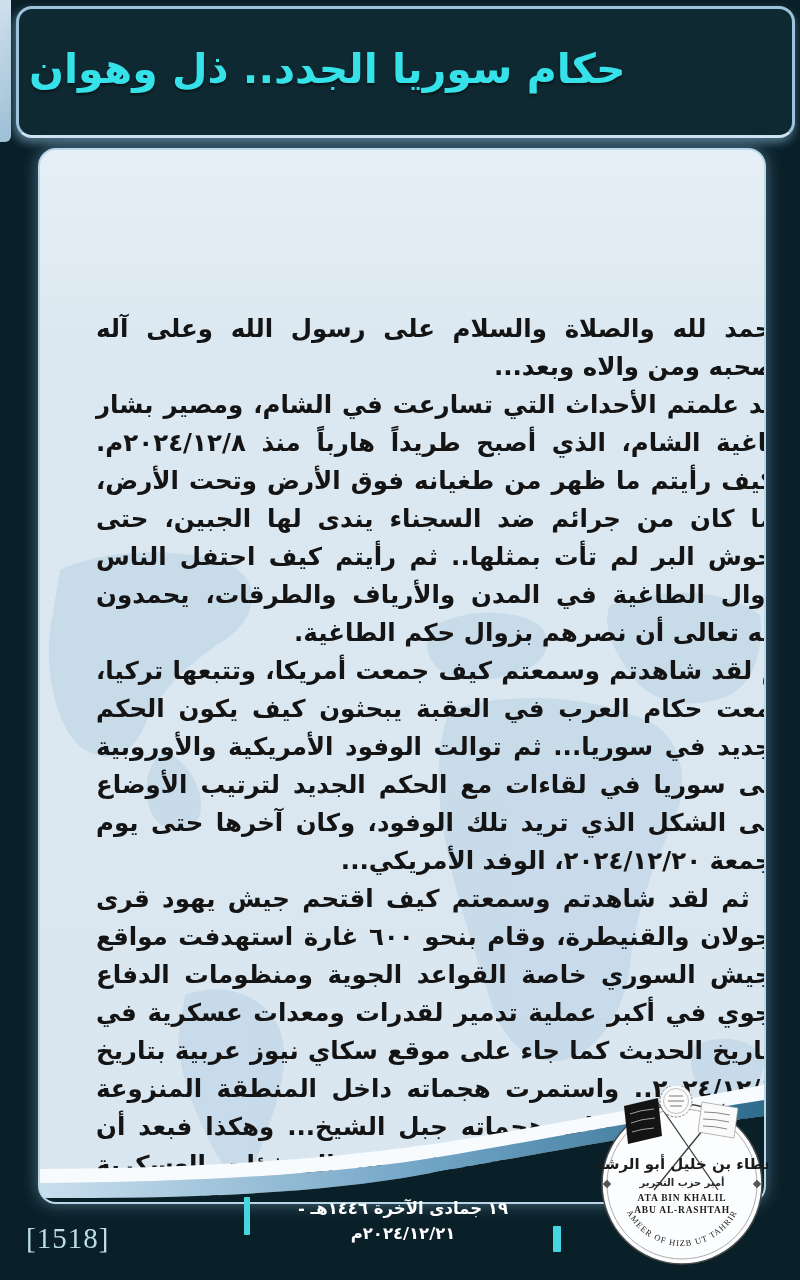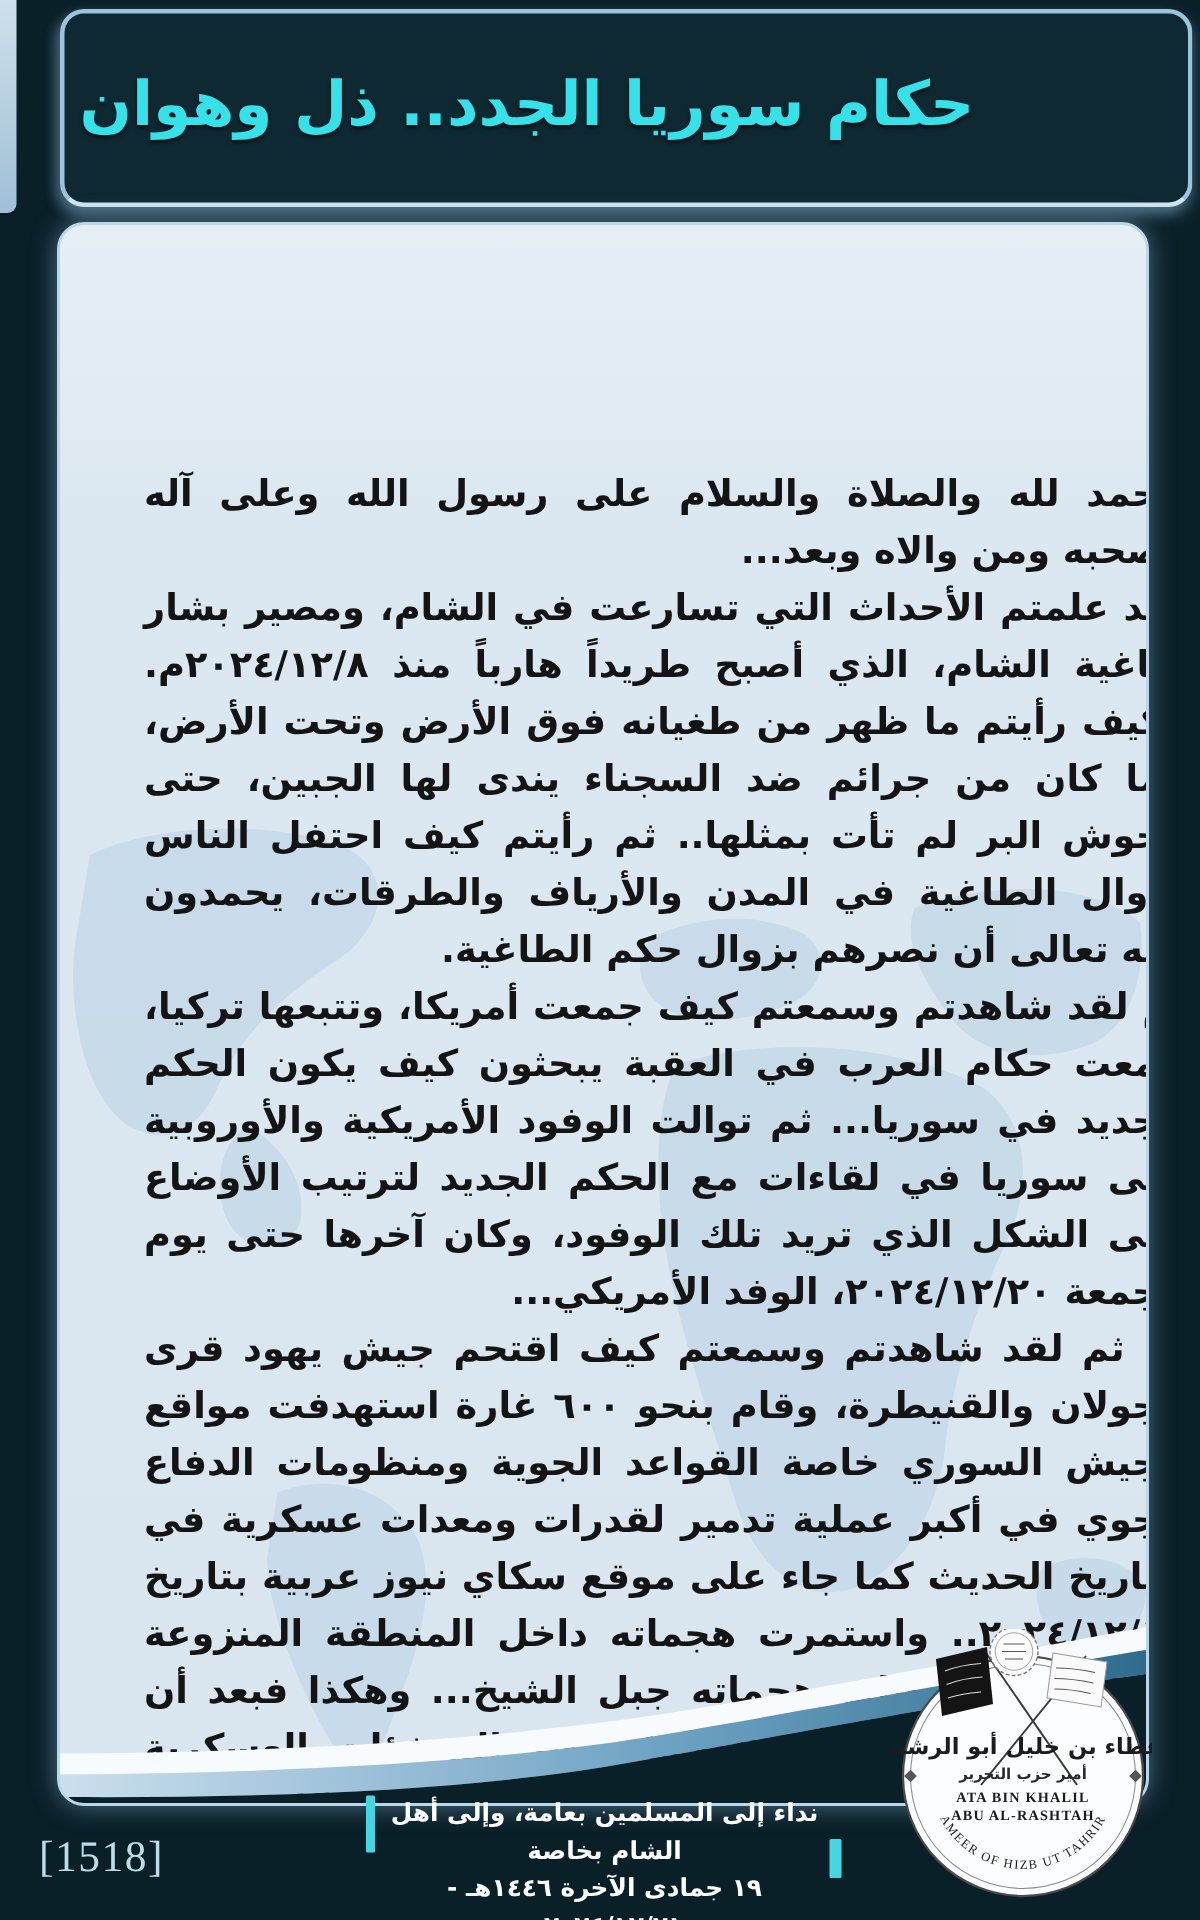--- a/index.html
+++ b/index.html
@@ -2,21 +2,21 @@
 <html lang="ar"><head>
 <meta charset="utf-8">
 <style>
   html,body{margin:0;padding:0;background:#061a22;}
   .page{position:relative;width:800px;height:1280px;background:#0a2029;overflow:hidden;
         font-family:"DejaVu Sans",sans-serif;}
   
   .left-strip{position:absolute;left:0;top:0;width:11px;height:142px;
         background:linear-gradient(180deg,#cfe0ec,#9fc0d6);border-radius:0 0 6px 0;}
   
-  .header{position:absolute;left:40px;top:6px;right:5px;height:126px;
+  .header{position:absolute;left:16px;top:6px;right:5px;height:126px;
         background:#0f2932;border:3px solid #9dc3da;border-bottom-color:#cfe4f2;
         border-radius:16px;box-shadow:0 5px 10px rgba(150,195,225,.35), -4px 4px 8px rgba(150,195,225,.25);
         display:flex;align-items:center;justify-content:flex-end;direction:rtl;}
   .title{color:#35e2e9;font-weight:bold;font-size:41px;padding:0 18px 6px 10px;
         letter-spacing:0;white-space:nowrap;text-shadow:0 2px 3px rgba(0,0,0,.55);}
   
   .panel{position:absolute;left:38px;top:148px;width:724px;height:1052px;
         background:linear-gradient(180deg,#e6eff6 0%,#dce8f1 18%,#d9e6f0 100%);
         border:2px solid #b9d7e8;border-radius:18px;overflow:hidden;
         box-shadow:0 0 16px rgba(140,185,220,.5);}
@@ -81,21 +81,20 @@
       <path d="M0,117 C180,116 315,105 425,87 C565,63 672,42 724,33 L724,48 C660,58 545,80 405,104 C305,121 170,130 0,131 Z" fill="#f8fbfd"></path>
       <path d="M0,131 C170,130 305,121 405,104 C545,80 660,58 724,48 L724,64 C650,74 520,98 380,123 C280,141 150,147 0,146 Z" fill="url(#wavegrad)"></path>
       <path d="M0,146 C150,147 280,141 380,123 C520,98 650,74 724,64 L724,150 L0,150 Z" fill="#0a2029"></path>
     </svg>
   </div>
 
   <div class="bar bar-left"></div>
   <div class="bar bar-right"></div>
 
   <div class="footer-text">
-    <div>نداء إلى المسلمين بعامة، وإلى أهل الشام بخاصة</div>
     <div>١٩ جمادى الآخرة ١٤٤٦هـ - ٢٠٢٤/١٢/٢١م</div>
   </div>
 
   <div class="leaflet-num">[1518]</div>
 
   <svg class="seal" width="172" height="190" viewBox="0 0 172 190">
     <circle cx="86" cy="98" r="80" fill="#fcfdfe" stroke="#4a4a4a" stroke-width="1.5"></circle>
     <circle cx="86" cy="98" r="75" fill="none" stroke="#8a8a8a" stroke-width="0.7"></circle>
     <rect x="8" y="95" width="6" height="6" transform="rotate(45 11 98)" fill="#555"></rect>
     <rect x="158" y="95" width="6" height="6" transform="rotate(45 161 98)" fill="#555"></rect>

